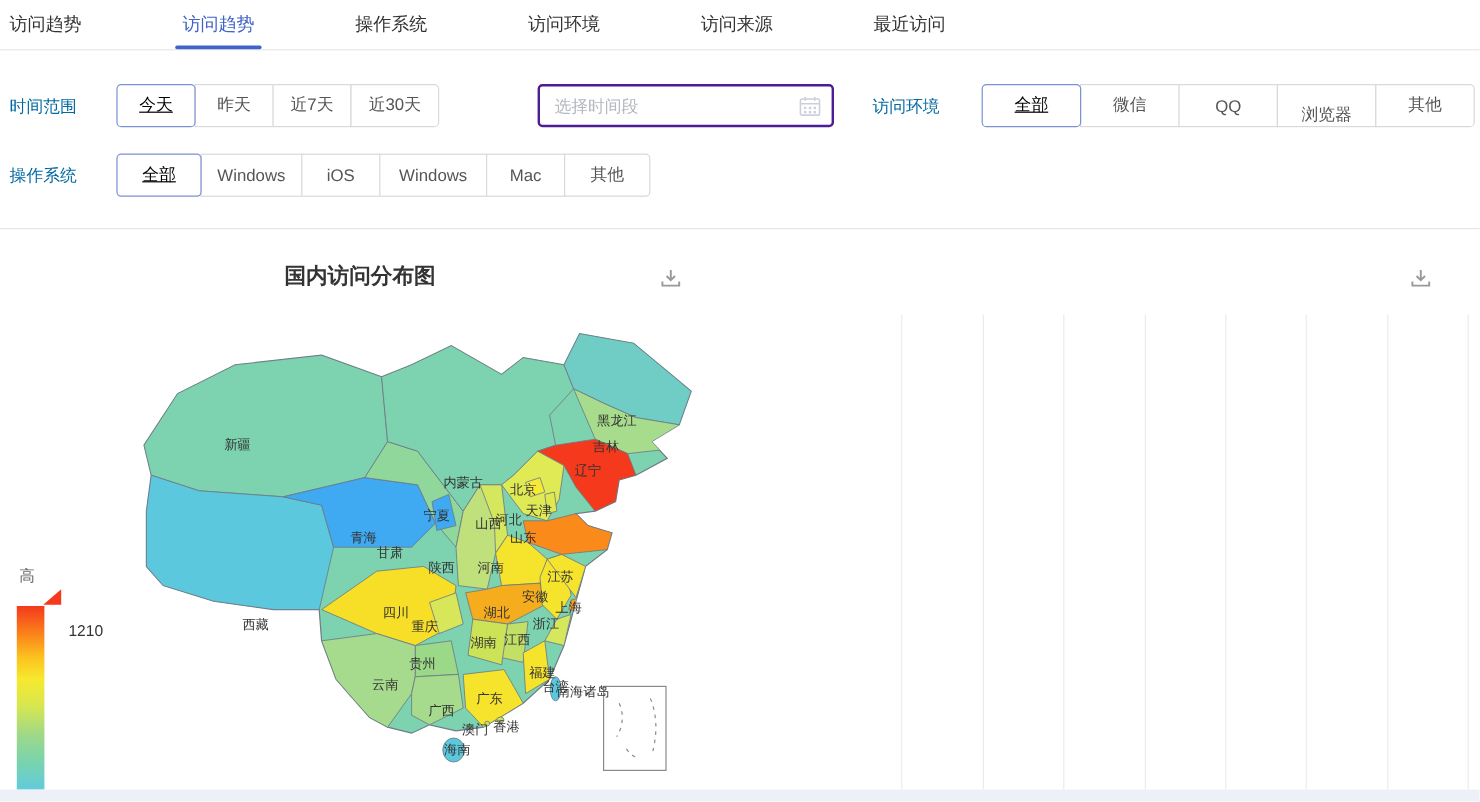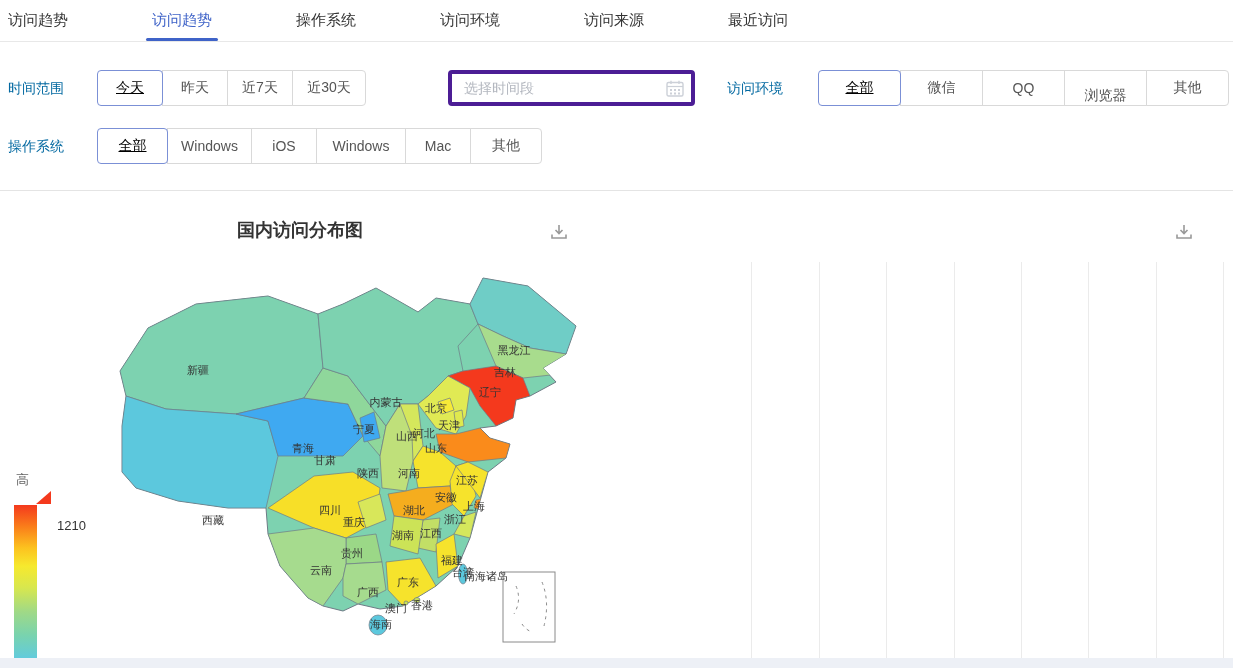--- a/index.html
+++ b/index.html
@@ -19,21 +19,21 @@
   
   .flt-label { position:absolute; font-size:14px; color:#0369a1; }
   .btn-group { position:absolute; display:flex; height:36px; }
   .gbtn { position:relative; height:36px; margin-left:-1px; border:1px solid #d9d9d9;
     background:#fff; display:flex; align-items:center; justify-content:center;
     font-size:14px; color:#555; cursor:pointer; }
   .gbtn:first-child { margin-left:0; border-radius:4px 0 0 4px; }
   .gbtn:last-child { border-radius:0 4px 4px 0; }
   .gbtn.selected { border-color:#7b90d6; color:#000000; z-index:2; border-radius:4px;text-decoration:underline; }
   .date-input { position:absolute; left:448px; top:70px; width:247px; height:36px;
-    border:4px solid #4c1d95; border-radius:4px; padding:0 34px 0 12px;
+    border:2px solid #4c1d95; border-radius:4px; padding:0 34px 0 12px;
     font-size:14px; color:#333; outline:none; }
   .date-input::placeholder { color:#b3b7bf; }
   .cal-icon { position:absolute; left:666px; top:80px; width:18px; height:17px; }
   .divider { position:absolute; left:0; top:190px; width:1233px; height:1px; background:#e4e4e4; }
 
   
   .chart-title { position:absolute; font-size:18px; font-weight:700; color:#333; text-align:center; }
   .dl-icon { position:absolute; width:18px; height:18px; cursor:pointer; }
 
   

